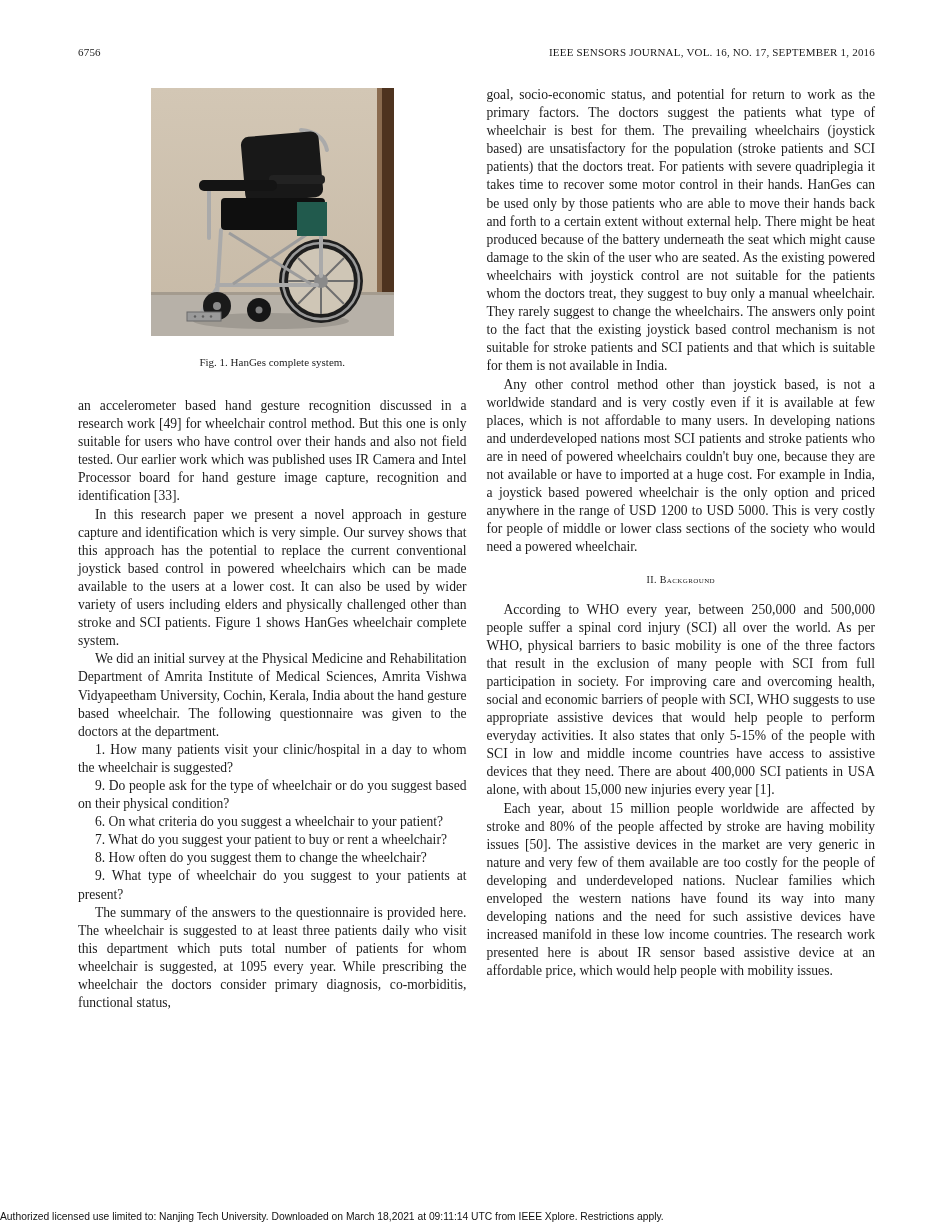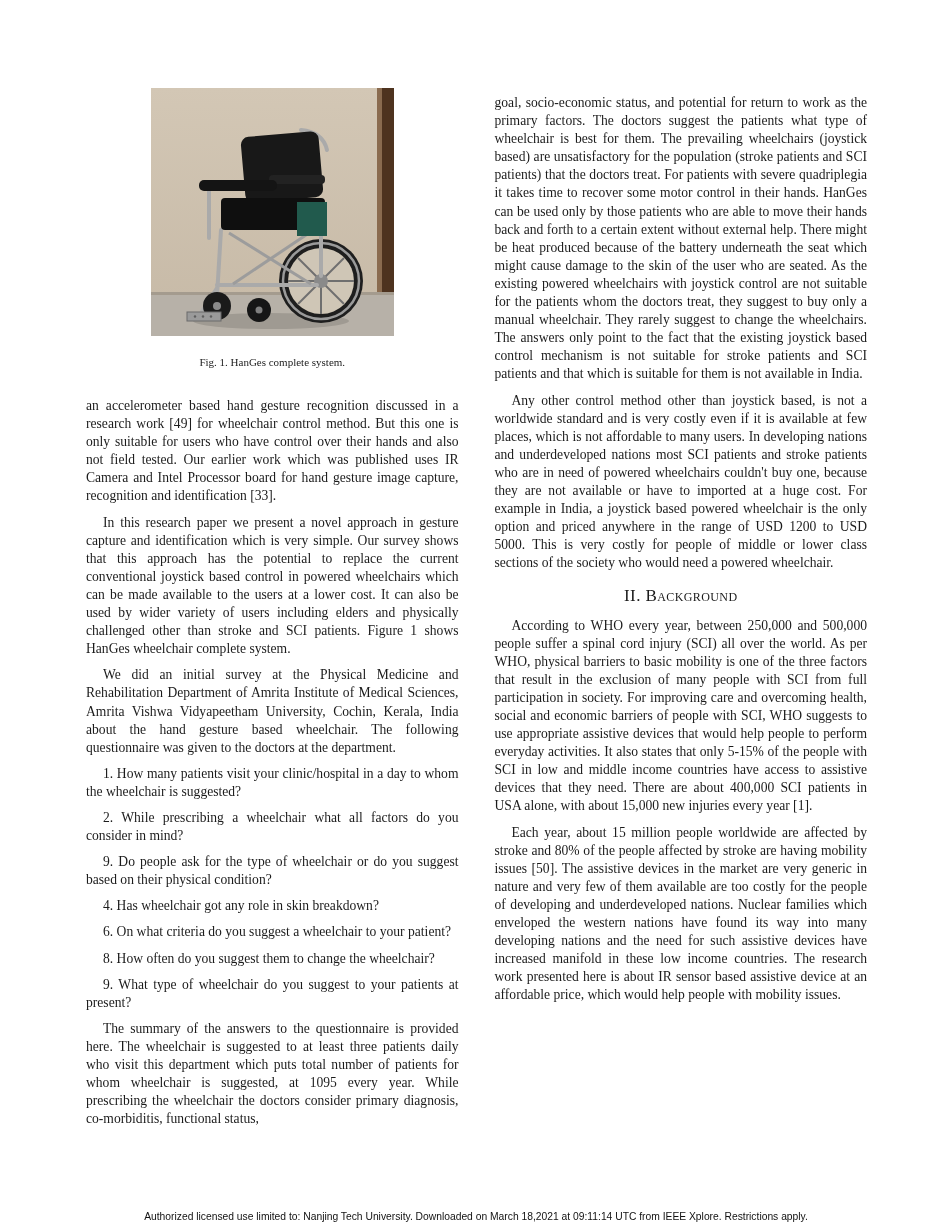--- a/index.html
+++ b/index.html
@@ -32,61 +32,64 @@
     right: 77px;
     display: flex;
     gap: 20px;
   }
   .col {
     width: 389px;
     font-size: 13.6px;
     line-height: 18.1px;
     text-align: justify;
   }
-  .para { margin: 8px; }
+  .para { margin: 0; }
   .para.indent { text-indent: 17px; }
   figure { margin: 2px 0 12px 0; text-align: center; }
   .figure-art {
     display: block;
     margin: 0 auto;
     width: 243px;
     height: 248px;
   }
   figcaption {
     margin-top: 20px;
     margin-bottom: 28px;
     font-size: 11px;
     text-align: center;
     line-height: 13px;
   }
   .section-heading {
     text-align: center;
     font-weight: normal;
-    font-size: 17px;
+    font-size: 10px;
     font-variant: small-caps;
     letter-spacing: 0.4px;
     margin: 15px 0 11px 0;
   }
   .footer {
     position: absolute;
     left: 0;
     right: 0;
     bottom: 10px;
-    text-align: center;
     font-family: "Liberation Sans", sans-serif;
     font-size: 10.3px;
     color: #111;
     margin-top: 24px;
   }
 </style>
 </head>
 <body>
 
 <div class="page">
 
+  <div class="header">
+    <span>6756</span>
+    <span>IEEE SENSORS JOURNAL, VOL. 16, NO. 17, SEPTEMBER 1, 2016</span>
+  </div>
 
   <div class="columns">
 
     <div class="col">
 
       <figure>
         <svg class="figure-art" viewBox="0 0 243 248" role="img">
           <defs>
             <linearGradient id="wallg" x1="0" y1="0" x2="0" y2="1">
               <stop offset="0" stop-color="#d3c7b5"></stop>
@@ -147,24 +150,23 @@
           <circle cx="60" cy="228.5" r="1.2" fill="#5e5e5e"></circle>
         </svg>
         <figcaption>Fig. 1.   HanGes complete system.</figcaption>
       </figure>
 
       <p class="para">an accelerometer based hand gesture recognition discussed in a research work [49] for wheelchair control method. But this one is only suitable for users who have control over their hands and also not field tested. Our earlier work which was published uses IR Camera and Intel Processor board for hand gesture image capture, recognition and identification [33].</p>
       <p class="para indent">In this research paper we present a novel approach in gesture capture and identification which is very simple. Our survey shows that this approach has the potential to replace the current conventional joystick based control in powered wheelchairs which can be made available to the users at a lower cost. It can also be used by wider variety of users including elders and physically challenged other than stroke and SCI patients. Figure 1 shows HanGes wheelchair complete system.</p>
       <p class="para indent">We did an initial survey at the Physical Medicine and Rehabilitation Department of Amrita Institute of Medical Sciences, Amrita Vishwa Vidyapeetham University, Cochin, Kerala, India about the hand gesture based wheelchair. The following questionnaire was given to the doctors at the department.</p>
 
       <p class="para indent">1. How many patients visit your clinic/hospital in a day to whom the wheelchair is suggested?</p>
-      <p class="para indent">2. While prescribing a wheelchair what all factors do you consider in mind?</p>
       <p class="para indent">9. Do people ask for the type of wheelchair or do you suggest based on their physical condition?</p>
-      <p class="para indent">4. Has wheelchair got any role in skin breakdown?</p>
       <p class="para indent">6. On what criteria do you suggest a wheelchair to your patient?</p>
+      <p class="para indent">7. What do you suggest your patient to buy or rent a wheelchair?</p>
       <p class="para indent">8. How often do you suggest them to change the wheelchair?</p>
       <p class="para indent">9. What type of wheelchair do you suggest to your patients at present?</p>
 
       <p class="para indent">The summary of the answers to the questionnaire is provided here. The wheelchair is suggested to at least three patients daily who visit this department which puts total number of patients for whom wheelchair is suggested, at 1095 every year. While prescribing the wheelchair the doctors consider primary diagnosis, co-morbiditis, functional status,</p>
     </div>
 
     <div class="col">
       <p class="para">goal, socio-economic status, and potential for return to work as the primary factors. The doctors suggest the patients what type of wheelchair is best for them. The prevailing wheelchairs (joystick based) are unsatisfactory for the population (stroke patients and SCI patients) that the doctors treat. For patients with severe quadriplegia it takes time to recover some motor control in their hands. HanGes can be used only by those patients who are able to move their hands back and forth to a certain extent without external help. There might be heat produced because of the battery underneath the seat which might cause damage to the skin of the user who are seated. As the existing powered wheelchairs with joystick control are not suitable for the patients whom the doctors treat, they suggest to buy only a manual wheelchair. They rarely suggest to change the wheelchairs. The answers only point to the fact that the existing joystick based control mechanism is not suitable for stroke patients and SCI patients and that which is suitable for them is not available in India.</p>
       <p class="para indent">Any other control method other than joystick based, is not a worldwide standard and is very costly even if it is available at few places, which is not affordable to many users. In developing nations and underdeveloped nations most SCI patients and stroke patients who are in need of powered wheelchairs couldn't buy one, because they are not available or have to imported at a huge cost. For example in India, a joystick based powered wheelchair is the only option and priced anywhere in the range of USD 1200 to USD 5000. This is very costly for people of middle or lower class sections of the society who would need a powered wheelchair.</p>
 

